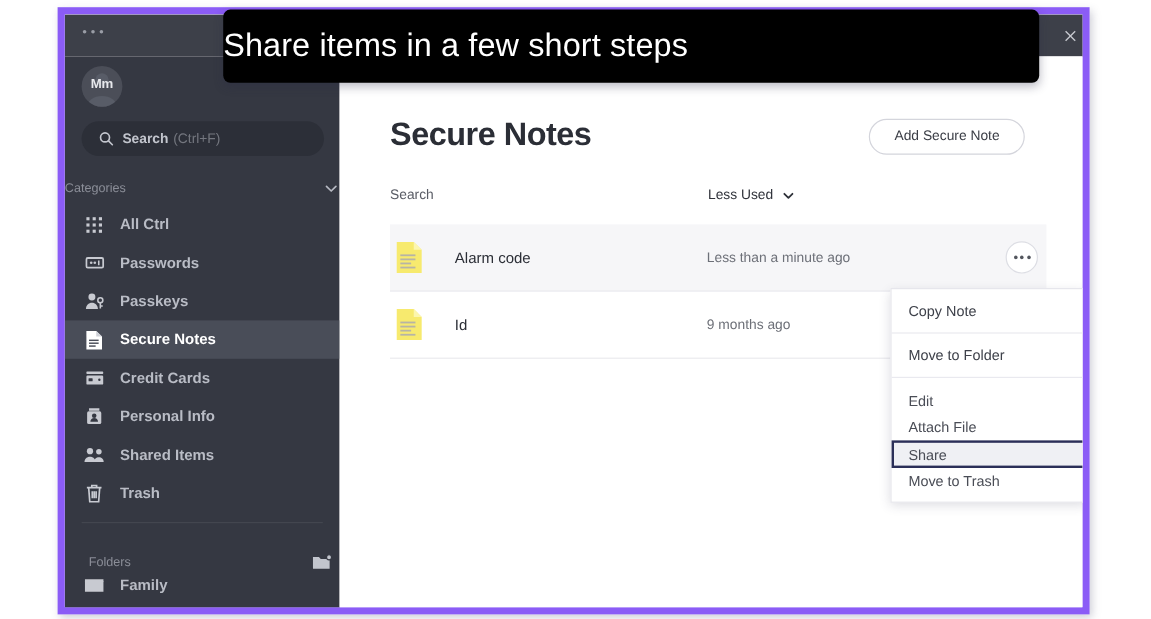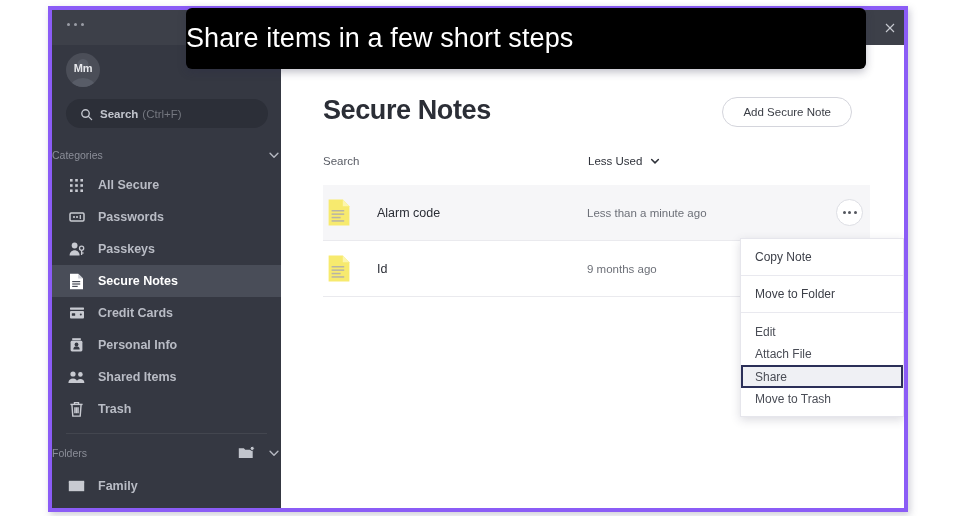--- a/index.html
+++ b/index.html
@@ -20,21 +20,21 @@
   }
 
   
   .app-window {
     position: absolute;
     left: 48px;
     top: 6px;
     width: 860px;
     height: 506px;
     background: #ffffff;
-    border: 4px solid #8b5cf6;
+    border: 6px solid #8b5cf6;
     box-shadow: 2px 3px 7px rgba(80, 80, 110, 0.28);
     overflow: hidden;
     box-sizing: border-box;
   }
 
   
   .titlebar {
     position: absolute;
     left: 0; top: 0;
     width: 860px;
@@ -457,21 +457,21 @@
               <rect x="6.2" y="1" width="2.6" height="2.6"></rect>
               <rect x="11.4" y="1" width="2.6" height="2.6"></rect>
             <rect x="1" y="6.2" width="2.6" height="2.6"></rect>
               <rect x="6.2" y="6.2" width="2.6" height="2.6"></rect>
               <rect x="11.4" y="6.2" width="2.6" height="2.6"></rect>
             <rect x="1" y="11.4" width="2.6" height="2.6"></rect>
               <rect x="6.2" y="11.4" width="2.6" height="2.6"></rect>
               <rect x="11.4" y="11.4" width="2.6" height="2.6"></rect>
           </svg>
         </span>
-        <span class="lbl">All Secure</span>
+        <span class="lbl">All Ctrl</span>
       </div>
 
       <div class="nav-item" style="top:156px;">
         <span class="ic">
           <svg width="16" height="16" viewBox="0 0 16 16">
               <rect x="1" y="4" width="14" height="8" rx="1.2" fill="none" stroke="currentColor" stroke-width="1.5"></rect>
               <circle cx="5" cy="8" r="1.1" fill="currentColor"></circle>
               <circle cx="8" cy="8" r="1.1" fill="currentColor"></circle>
               <line x1="11.3" y1="6" x2="11.3" y2="10" stroke="currentColor" stroke-width="1.3"></line>
             </svg>
@@ -548,21 +548,21 @@
               <path d="M5.5 3.4V1.6h4v1.8"></path>
               <path d="M2.9 3.4l0.9 11.7h7.4l0.9-11.7"></path>
               <path d="M5.9 6.3v6M7.5 6.3v6M9.1 6.3v6"></path>
             </svg>
         </span>
         <span class="lbl">Trash</span>
       </div>
 
       <div class="sb-divider" style="top:388px;"></div>
 
-      <div class="section-head" style="top:395px;">
+      <div class="section-head" style="top:409px;margin-left:20px;">
         <span class="title">Folders</span>
         <span class="newfolder">
           <svg width="17" height="14" viewBox="0 0 17 14" fill="currentColor">
               <path d="M0.8 2.2h5l1.5 1.6h7.4v8.2H0.8z"></path>
               <circle cx="14.2" cy="2.4" r="2.1" fill="currentColor" stroke="#353842" stroke-width="1"></circle>
             </svg>
         </span>
         <span class="chev">
           <svg width="14" height="14" viewBox="0 0 16 16">
               <polyline points="3.5,6 8,10.5 12.5,6" fill="none" stroke="currentColor" stroke-width="1.6" stroke-linecap="round" stroke-linejoin="round"></polyline>

